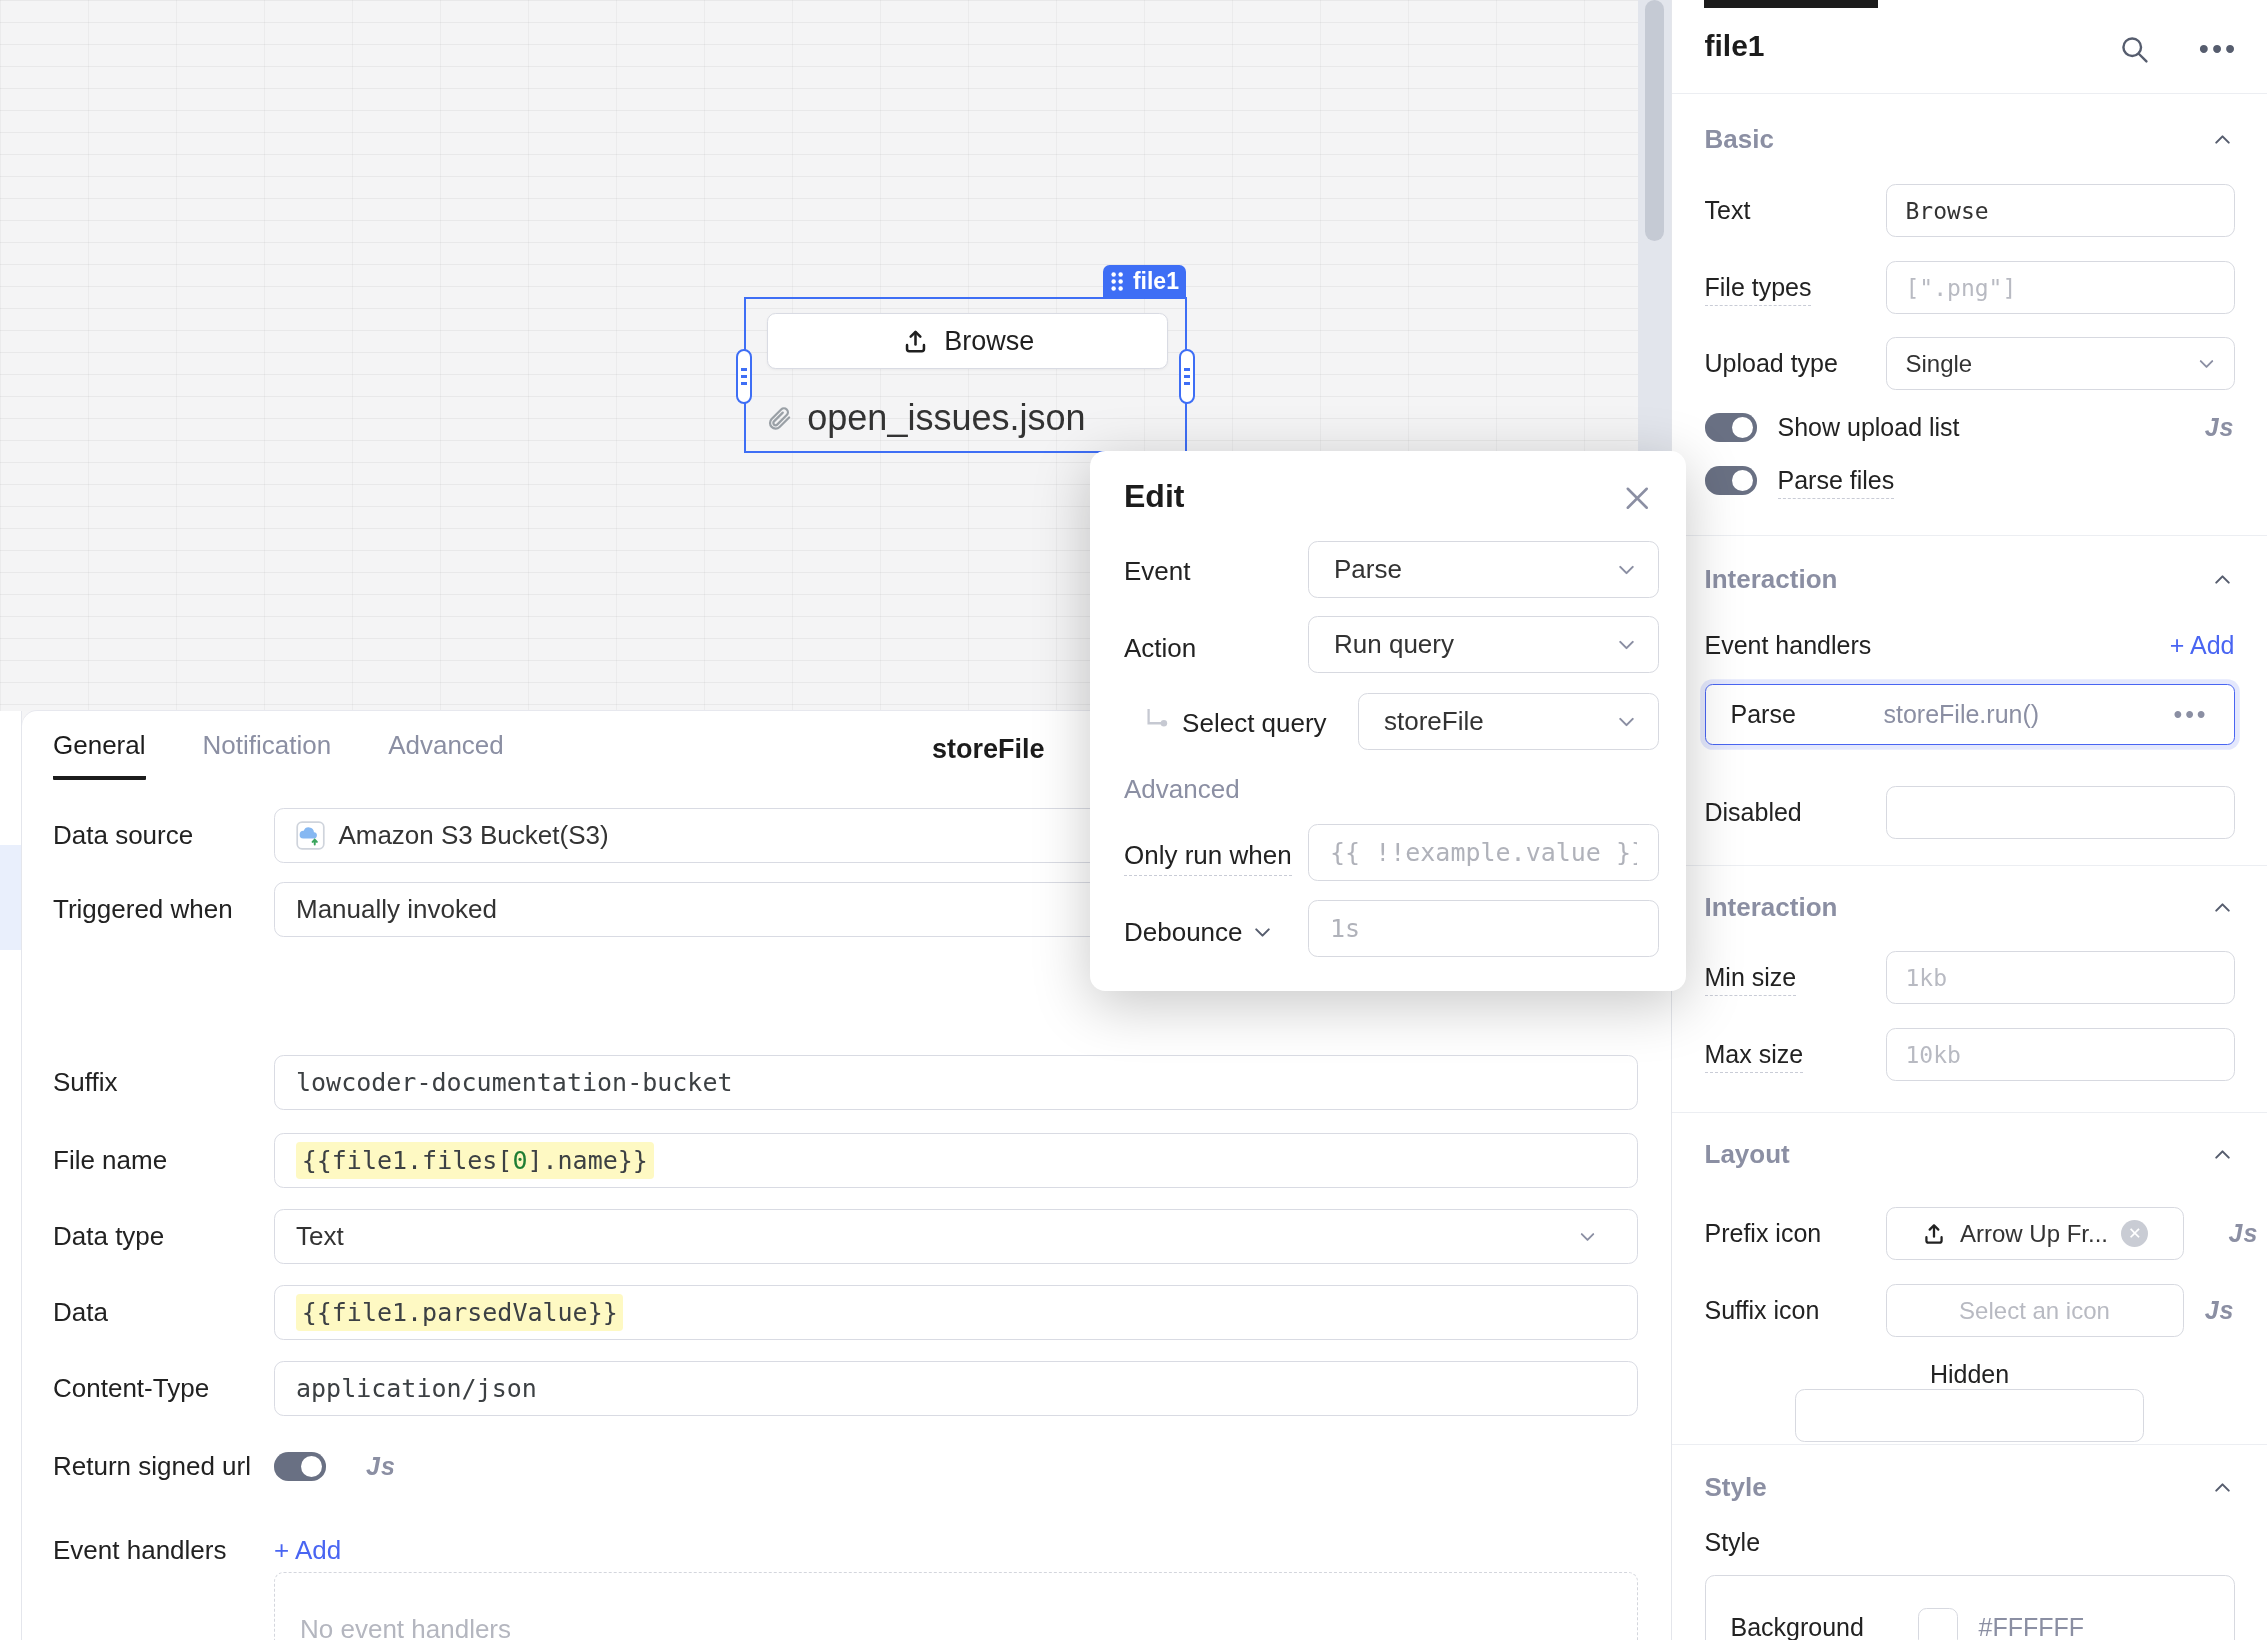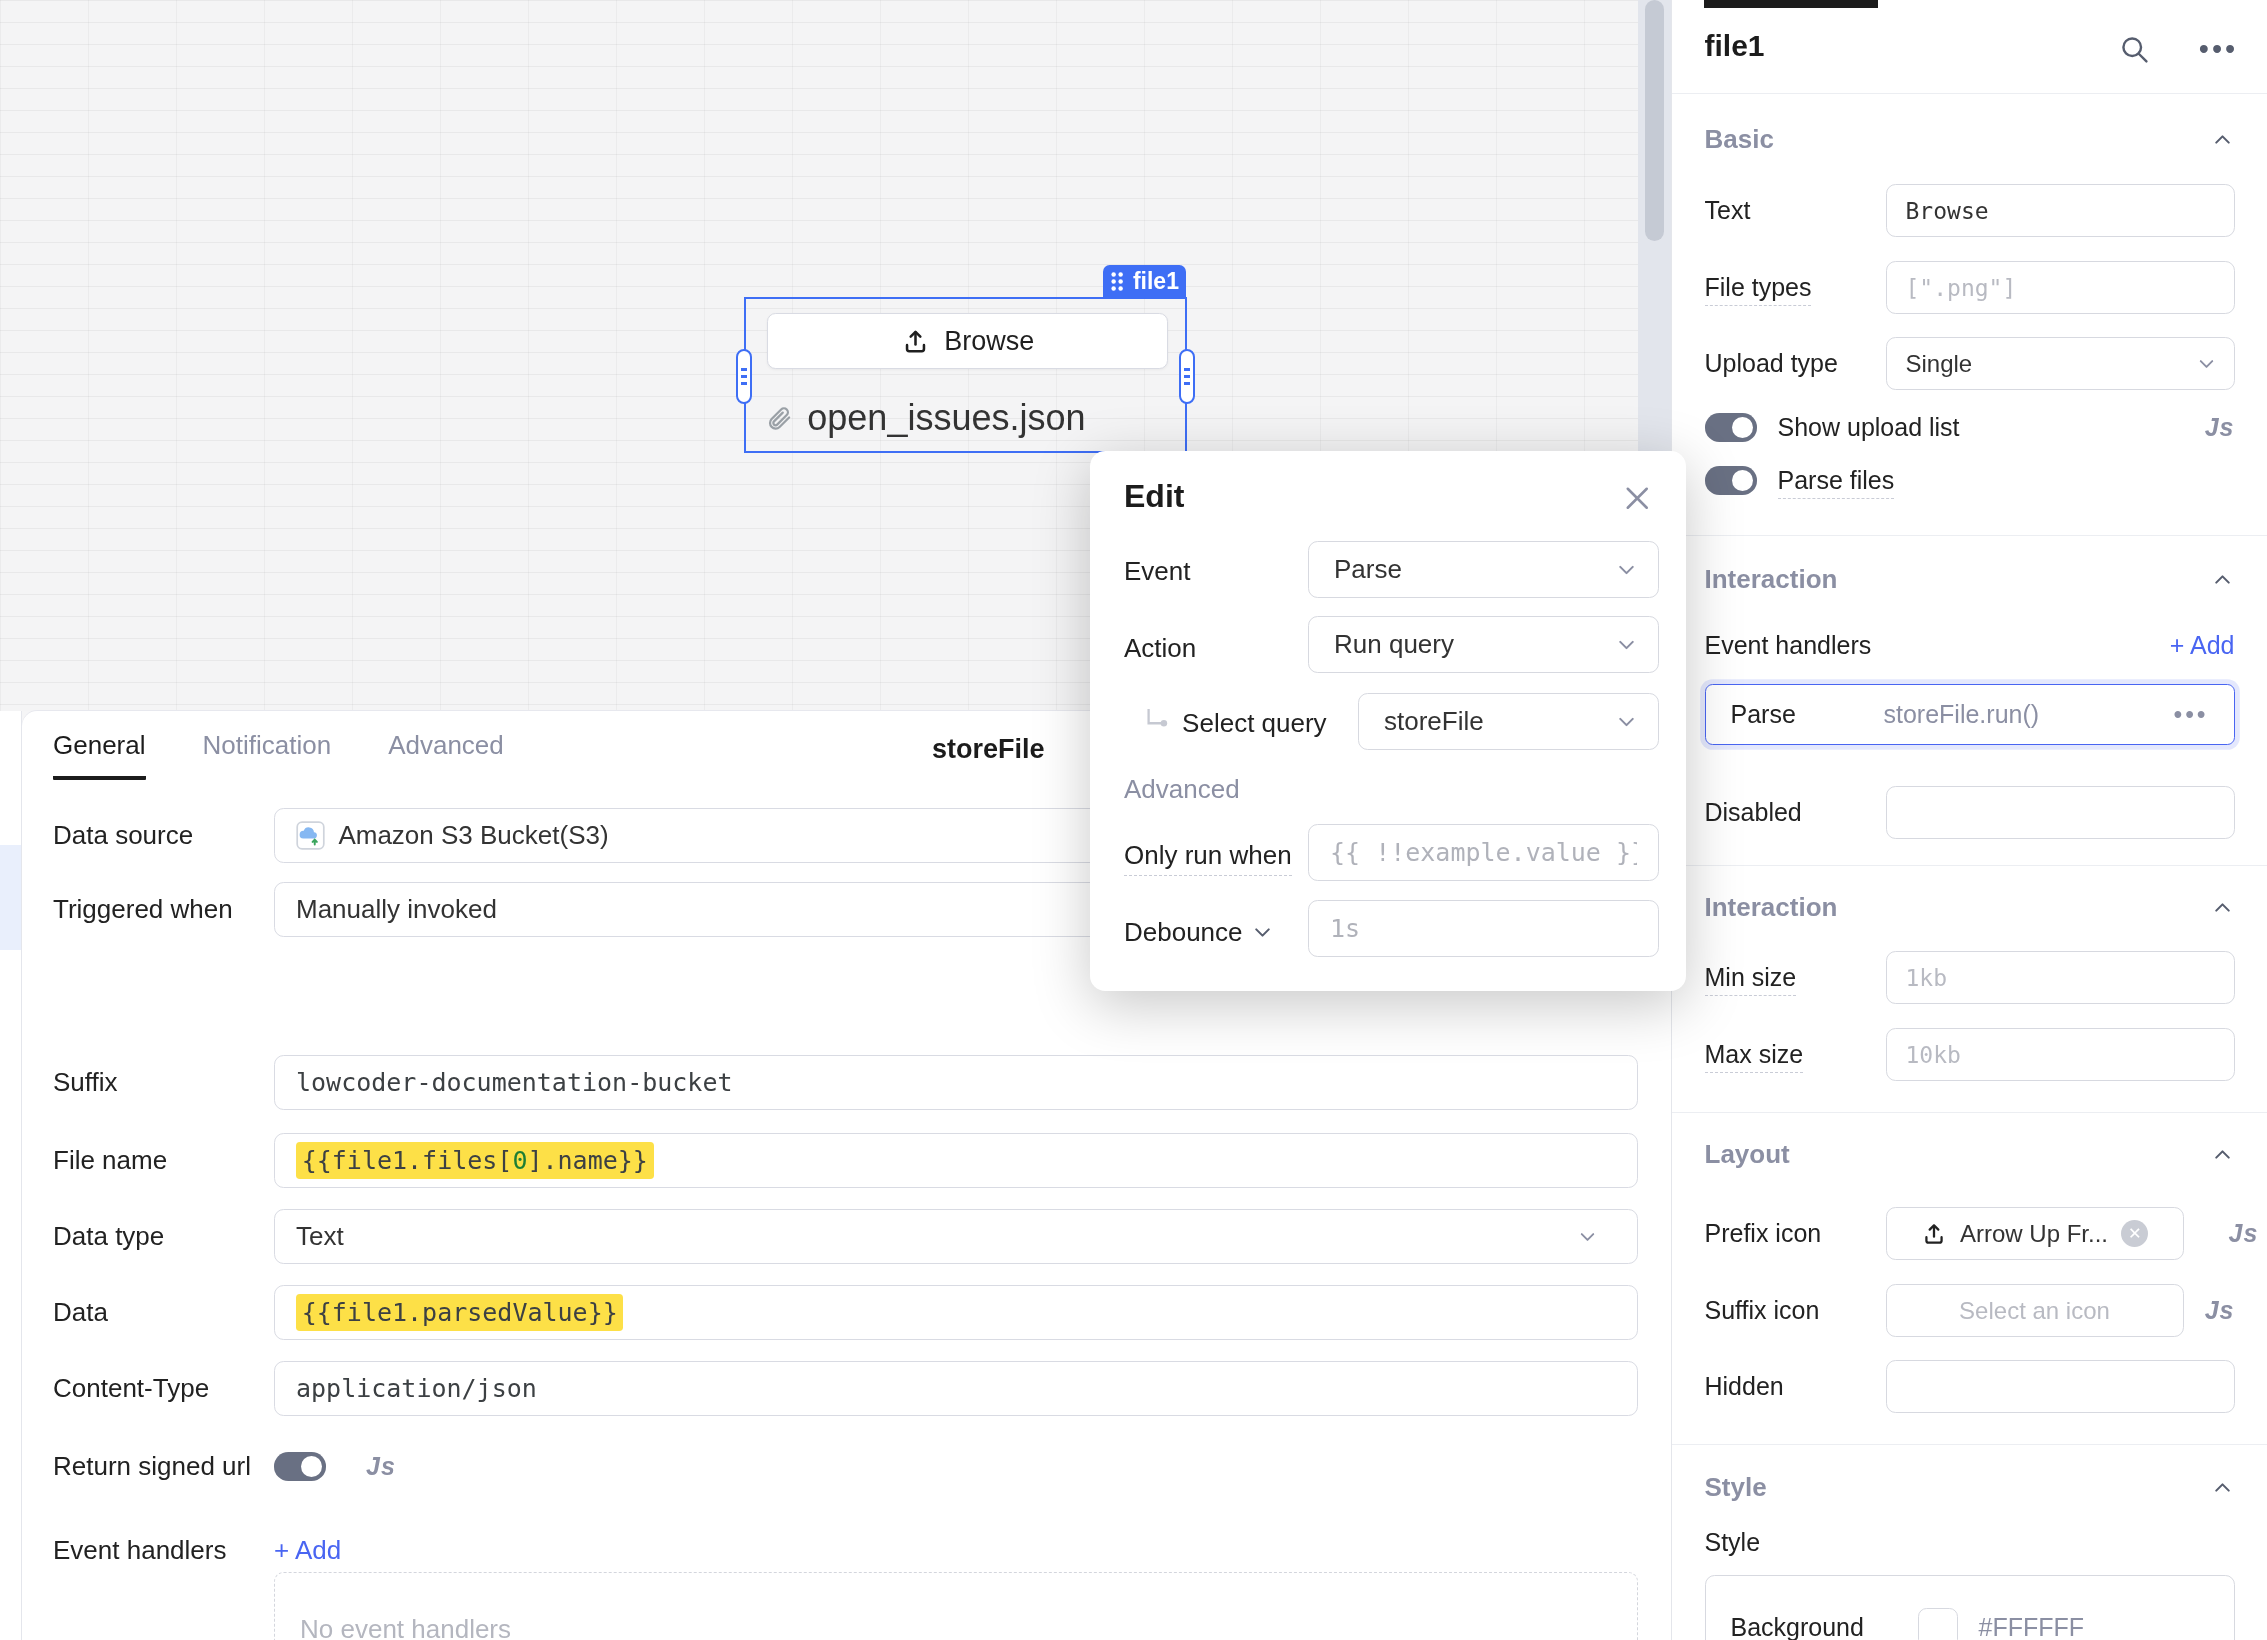--- a/index.html
+++ b/index.html
@@ -85,21 +85,21 @@
   .qlabel { width:221px; flex:none; font-size:26px; color:#222; }
   .qinput {
     height:55px; background:#fff; border:1.4px solid #d9dbe3; border-radius:9.6px;
     display:flex; align-items:center; padding:0 21px; font-size:26px; color:#333;
     position:relative;
   }
   .qinput .chev { position:absolute; right:17px; top:50%; transform:translateY(-50%); }
   .w-wide   { width:1364px; }
   .w-action { width:603px; }
   .expr-chip {
-    background:#fde047; border-radius:3.8px; padding:3.8px 5.7px;
+    background:#fef9c3; border-radius:3.8px; padding:3.8px 5.7px;
     font-family:"DejaVu Sans Mono", monospace; font-size:25px; color:#3c4043;
   }
   .expr-chip .num { color:#1e7e34; }
   .mono-val { font-family:"DejaVu Sans Mono", monospace; font-size:25px; color:#3c4043; }
 
   .switch {
     width:52px; height:29px; border-radius:14.3px; background:#697083; position:relative; flex:none;
   }
   .switch::after {
     content:''; position:absolute; right:3.8px; top:3.8px; width:21px; height:21px;
@@ -459,21 +459,21 @@
   <div class="irow" style="top:1284px;">
     <div class="ilabel">Suffix icon</div>
     <div style="width:349px;display:flex;align-items:center;flex:none;">
       <div class="iconbtn" style="color:#b8bac2;">
         <span>Select an icon</span>
       </div>
       <span class="js-badge" style="margin-left:auto;">Js</span>
     </div>
   </div>
 
-  <div class="irow" style="top:1360px;">
+  <div class="irow" style="top:1360px;flex-direction:column;">
     <div class="ilabel">Hidden</div>
     <div class="iinput"></div>
   </div>
 
   <div class="divider" style="top:1444px;"></div>
 
   <div class="sec-head" style="top:1472px;">
     <span>Style</span>
     <svg width="25" height="25" viewBox="0 0 24 24" fill="none" stroke="#565d6e" stroke-width="2" stroke-linecap="round" stroke-linejoin="round">
         <path d="M6 15l6-6 6 6"></path>

